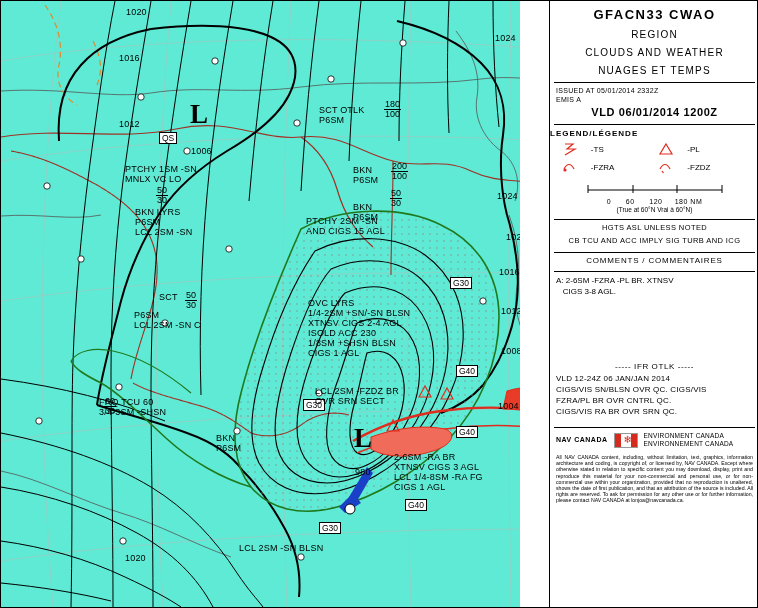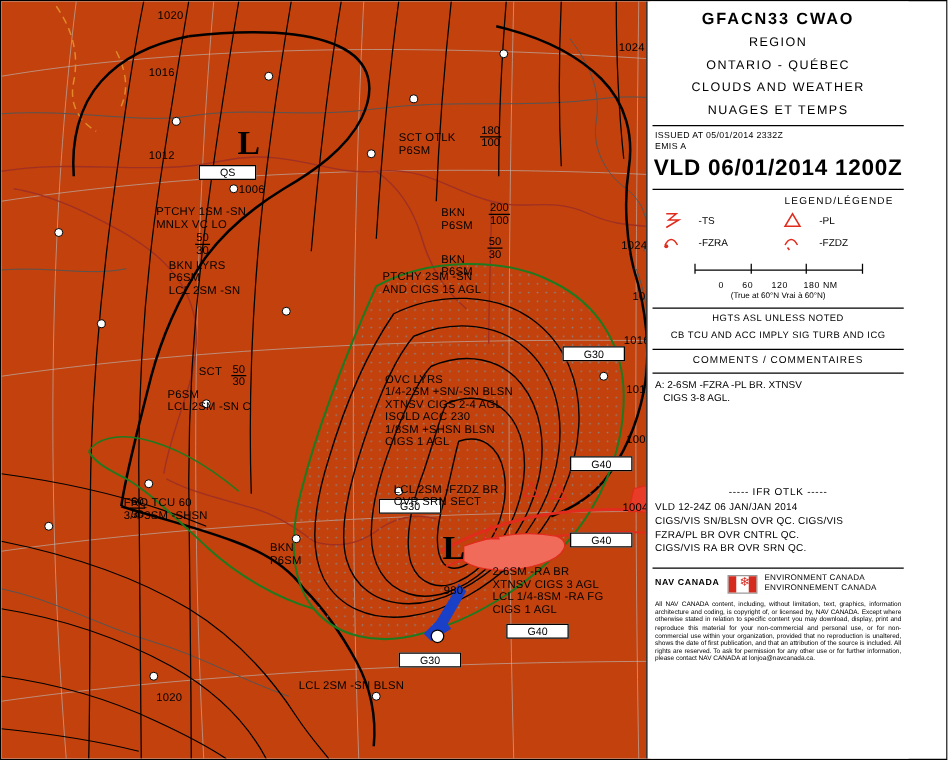--- a/index.html
+++ b/index.html
@@ -1,37 +1,37 @@
 <!DOCTYPE html>
 <html><head>
 <meta charset="utf-8">
 <style>
   html,body{margin:0;padding:0;background:#fff;}
   body{font-family:"Liberation Sans",sans-serif;}
   #page{position:relative;width:758px;height:608px;background:#ffffff;overflow:hidden;border:1px solid #000;box-sizing:border-box;}
 
   
-  #map{position:absolute;left:0;top:0;width:519px;height:606px;overflow:hidden;background:#c2410c;}
+  #map{position:absolute;left:0;top:0;width:519px;height:606px;overflow:hidden;background:#5eead4;}
   #map svg{position:absolute;left:0;top:0;}
 
   .mlabel{position:absolute;font-family:"Liberation Sans",sans-serif;font-size:9px;color:#000;white-space:pre;line-height:10px;letter-spacing:0.2px;}
   .bigL{position:absolute;font-family:"Liberation Serif",serif;font-size:27px;font-weight:bold;color:#000;line-height:26px;}
   .frac{position:absolute;font-size:9px;line-height:9px;text-align:center;color:#000;}
   .frac .num{display:block;border-bottom:1px solid #000;padding:0 1px;}
   .frac .den{display:block;padding:0 1px;}
-  .boxlbl{position:absolute;font-size:8.5px;border:1px solid #000;background:#fff;padding:0px 16px;line-height:10px;color:#000;}
+  .boxlbl{position:absolute;font-size:8.5px;border:1px solid #000;background:#fff;padding:0px 2px;line-height:10px;color:#000;}
 
   
-  #panel{position:absolute;left:516px;top:0;width:210px;height:606px;background:#fff;border-left:1px solid #000;box-sizing:border-box;}
+  #panel{position:absolute;left:548px;top:0;width:210px;height:606px;background:#fff;border-left:1px solid #000;box-sizing:border-box;}
   .ptitle{text-align:center;font-size:13px;font-weight:bold;letter-spacing:1.5px;color:#000;margin-top:6px;font-family:"Liberation Sans",sans-serif;}
   .psub{text-align:center;font-size:10px;letter-spacing:1.2px;color:#000;margin-top:7px;}
   .hr{border-top:1px solid #000;margin:6px 4px 0 4px;}
   .issue{font-size:7px;padding:3px 6px 0 6px;line-height:9px;letter-spacing:0.3px;}
-  .vld{text-align:center;font-size:18px;font-weight:bold;letter-spacing:0.6px;margin:2px 0 4px 0;}
-  .legtitle{text-align:right;font-size:8px;letter-spacing:1px;margin:4px 12px 2px 0;}
+  .vld{text-align:center;font-size:11px;font-weight:bold;letter-spacing:0.6px;margin:2px 0 4px 0;}
+  .legtitle{text-align:left;font-size:8px;letter-spacing:1px;margin:4px 12px 2px 0;font-weight:bold;}
   .legrow{display:flex;justify-content:space-around;align-items:center;font-size:8px;padding:2px 8px;}
   .legcell{display:flex;align-items:center;gap:13px;width:46%;}
   .scalewrap{padding:4px 0 0 0;text-align:center;}
   .scalenums{font-size:7px;letter-spacing:0.5px;}
   .scalenote{font-size:6.5px;margin-top:1px;}
   .note{text-align:center;font-size:7.5px;letter-spacing:0.4px;margin-top:3px;line-height:10px;}
   .cmt{text-align:center;font-size:8px;letter-spacing:0.8px;margin-top:3px;}
   .cmtbody{font-size:8px;padding:3px 6px;line-height:11px;white-space:pre;}
   .ifr{font-size:8px;padding:2px 6px;line-height:11px;white-space:pre;letter-spacing:0.2px;}
   .ifrhead{text-align:center;font-size:8px;letter-spacing:0.6px;margin-top:2px;}
@@ -272,21 +272,20 @@
     <div class="mlabel" style="left:393px;top:451px;">2-6SM -RA BR
 XTNSV CIGS 3 AGL
 LCL 1/4-8SM -RA FG
 CIGS 1 AGL</div>
     <div class="mlabel" style="left:238px;top:542px;">LCL 2SM -SN BLSN</div>
   </div>
 
   <div id="panel">
     <div class="ptitle">GFACN33 CWAO</div>
     <div class="psub">REGION</div>
-    <div class="psub">ONTARIO - QUÉBEC</div>
     <div class="psub">CLOUDS AND WEATHER</div>
     <div class="psub">NUAGES ET TEMPS</div>
     <div class="hr"></div>
 
     <div class="issue">ISSUED AT  05/01/2014 2332Z</div>
     <div class="issue" style="padding-top:0;">EMIS A</div>
     <div class="vld">VLD 06/01/2014 1200Z</div>
     <div class="hr"></div>
 
     <div class="legtitle">LEGEND/LÉGENDE</div>

